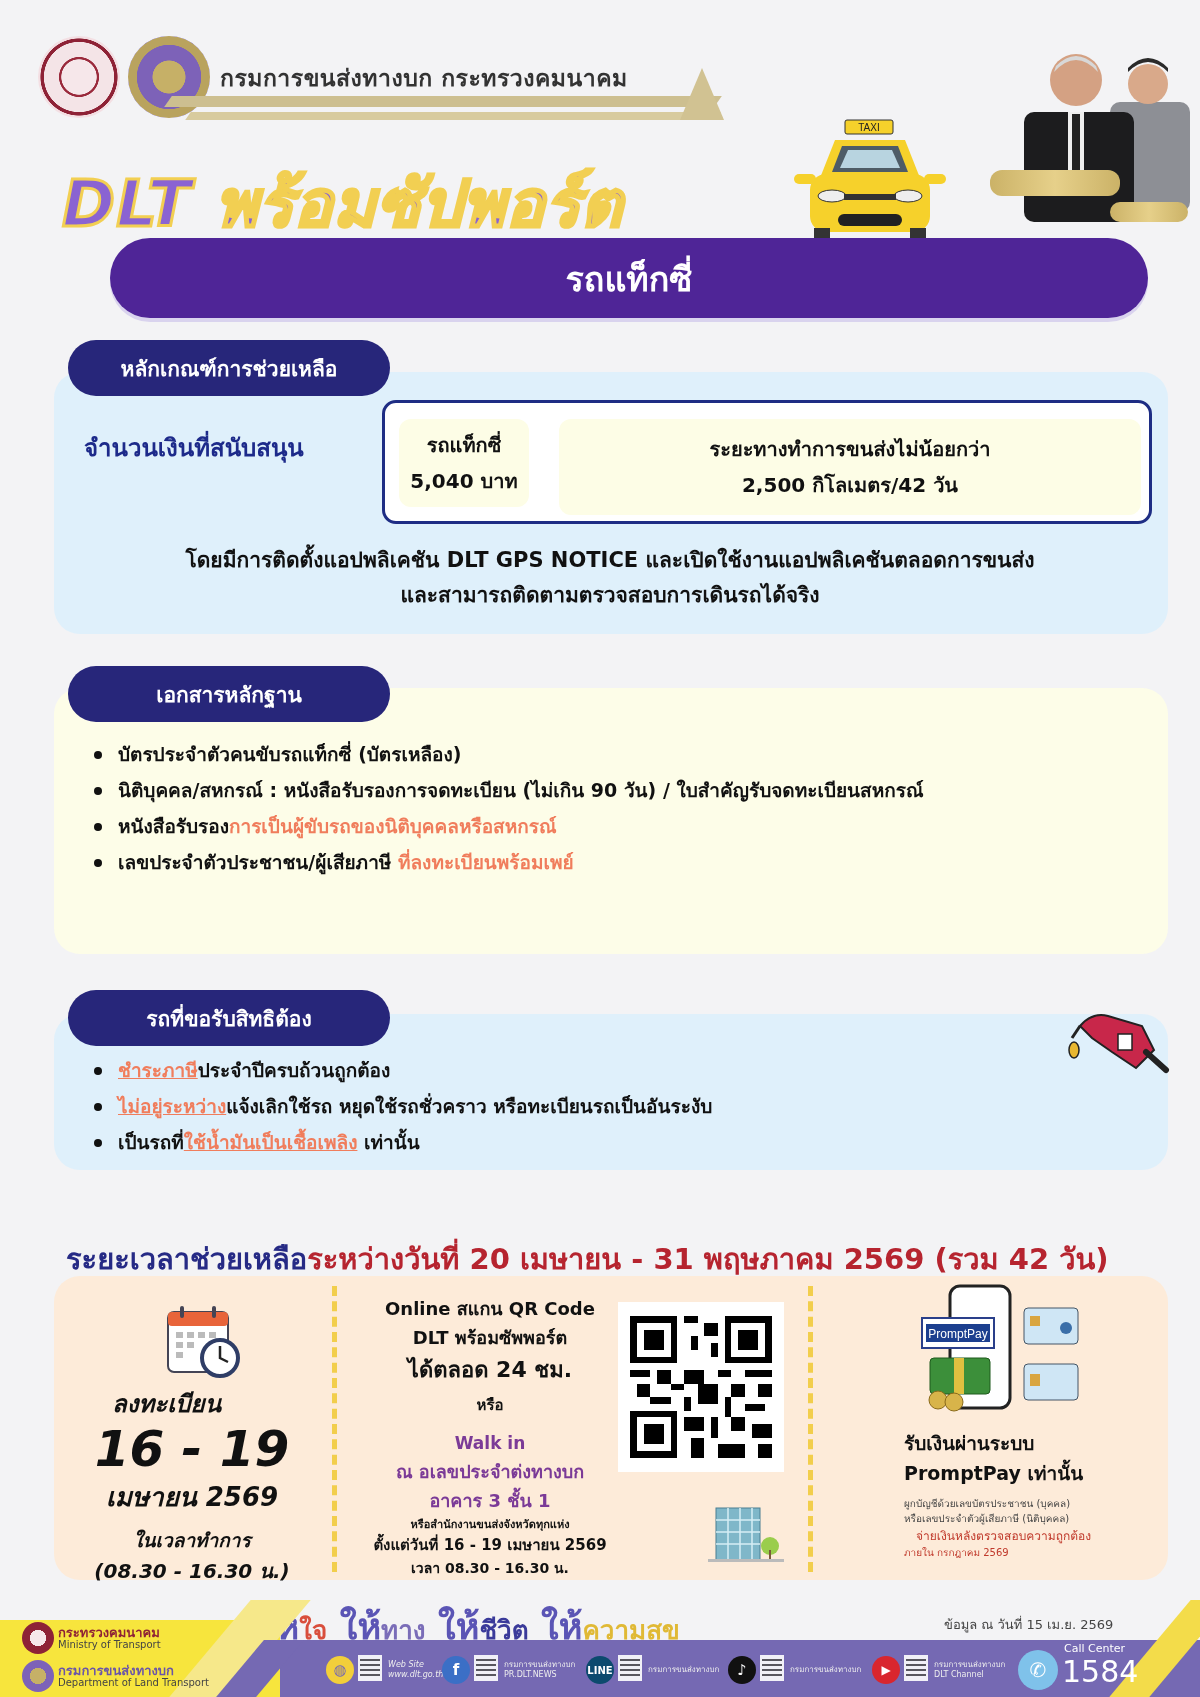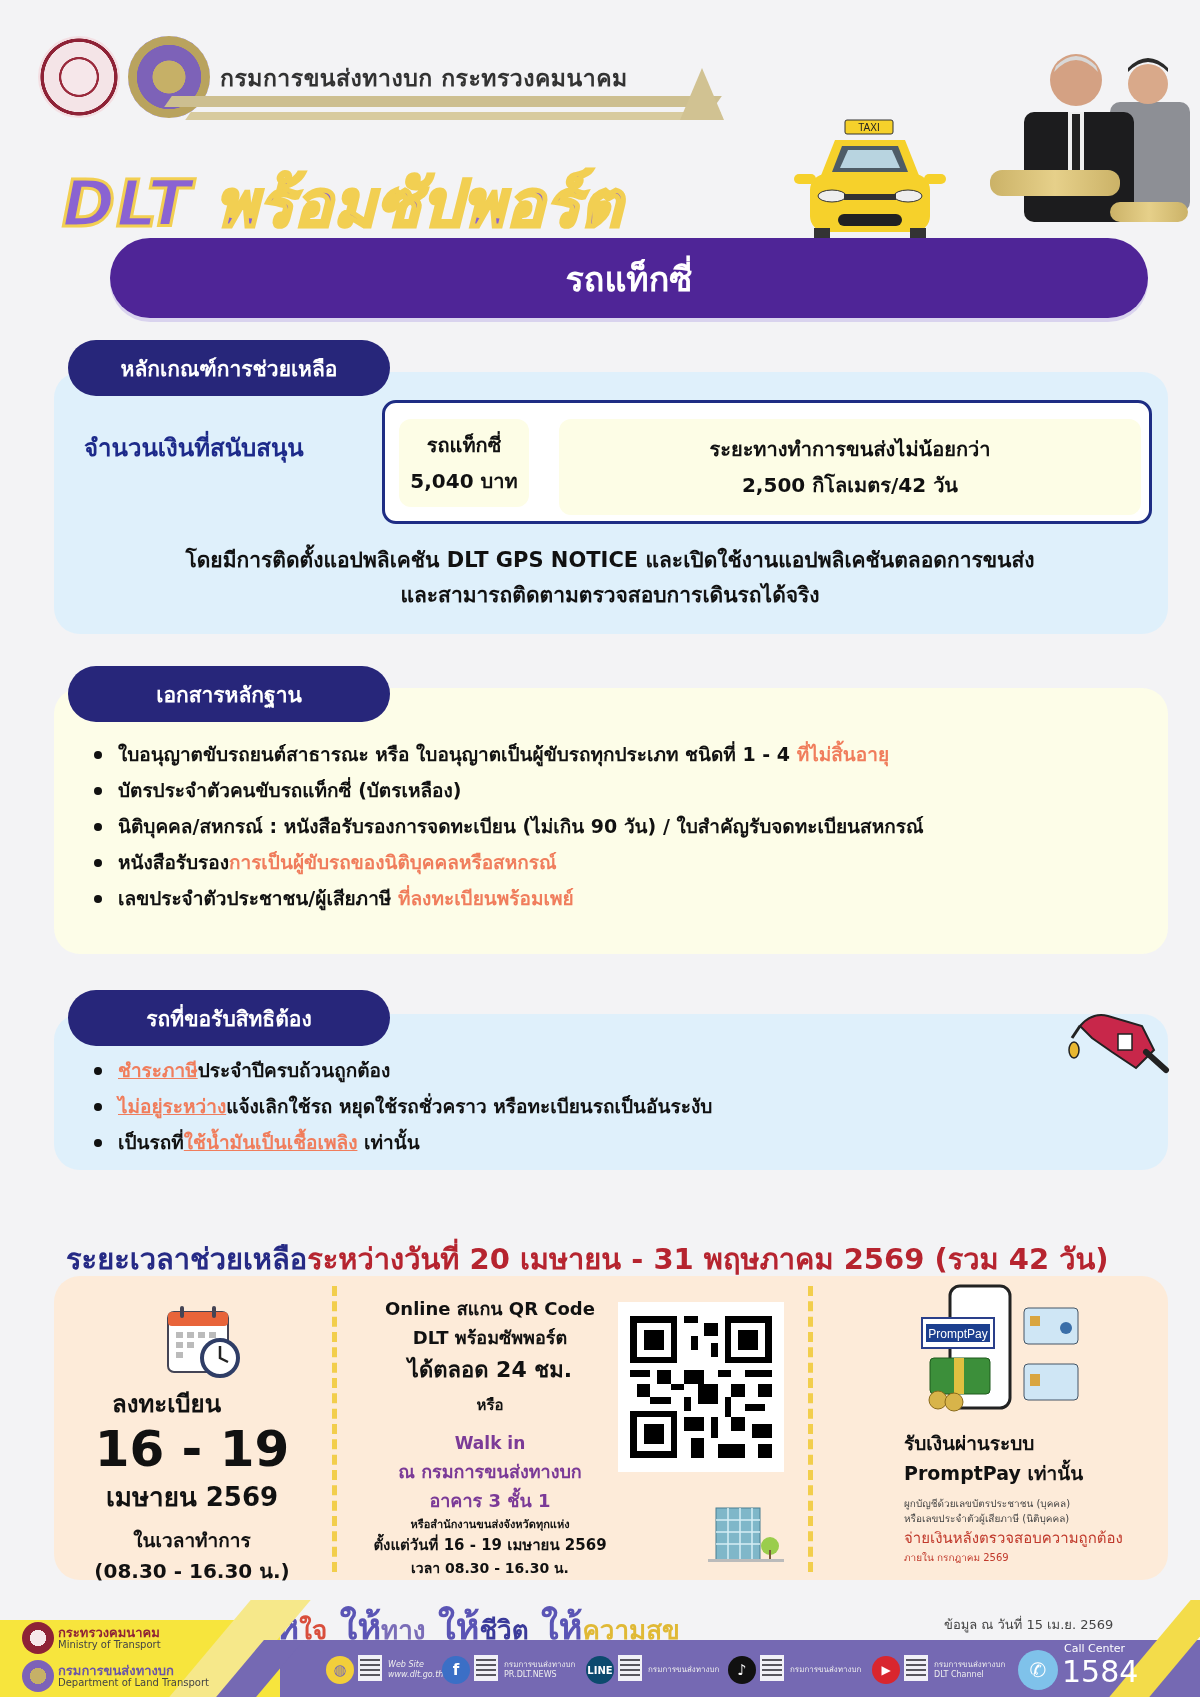--- a/index.html
+++ b/index.html
@@ -155,21 +155,20 @@
   </div>
 </div>
 <div class="abs support-note">
   <div>โดยมีการติดตั้งแอปพลิเคชัน DLT GPS NOTICE และเปิดใช้งานแอปพลิเคชันตลอดการขนส่ง</div>
   <div>และสามารถติดตามตรวจสอบการเดินรถได้จริง</div>
 </div>
 
 <div class="panel panel-cream" style="left:54px; top:688px; width:1114px; height:266px;"></div>
 <div class="pill" style="left:68px; top:666px;">เอกสารหลักฐาน</div>
 <ul class="bullets" style="left:90px; top:736px;">
-  <li><span>ใบอนุญาตขับรถยนต์สาธารณะ หรือ ใบอนุญาตเป็นผู้ขับรถทุกประเภท ชนิดที่ 1 - 4 </span><span class="hl">ที่ไม่สิ้นอายุ</span></li>
   <li><span>บัตรประจำตัวคนขับรถแท็กซี่ (บัตรเหลือง)</span></li>
   <li><span>นิติบุคคล/สหกรณ์ : หนังสือรับรองการจดทะเบียน (ไม่เกิน 90 วัน) / ใบสำคัญรับจดทะเบียนสหกรณ์</span></li>
   <li><span>หนังสือรับรอง</span><span class="hl">การเป็นผู้ขับรถของนิติบุคคลหรือสหกรณ์</span></li>
   <li><span>เลขประจำตัวประชาชน/ผู้เสียภาษี </span><span class="hl">ที่ลงทะเบียนพร้อมเพย์</span></li>
 </ul>
 
 <div class="panel panel-blue" style="left:54px; top:1014px; width:1114px; height:156px;"></div>
 <div class="pill" style="left:68px; top:990px;">รถที่ขอรับสิทธิต้อง</div>
 <div class="abs fuel-icon">
   <svg width="110" height="70" viewBox="0 0 110 70">
@@ -206,35 +205,35 @@
         <rect x="32" y="28" width="7" height="6"></rect>
         <rect x="43" y="28" width="7" height="6"></rect>
         <rect x="10" y="38" width="7" height="6"></rect>
         <rect x="21" y="38" width="7" height="6"></rect>
         <rect x="10" y="48" width="7" height="6"></rect>
       </g>
     <circle cx="54" cy="54" r="18" fill="#fff" stroke="#2f3d66" stroke-width="4"></circle>
     <path d="M54 42 L54 54 L62 58" stroke="#222" stroke-width="2.5" fill="none"></path>
   </svg>
 </div>
-<div class="center-col" style="left:92px; top:1384px; width:200px;">
+<div class="center-col" style="left:92px; top:1384px; width:200px;font-style:italic;">
   <div style="font-size:24px; text-align:left; padding-left:20px;">ลงทะเบียน</div>
   <div style="font-size:50px; line-height:1.05;">16 - 19</div>
   <div style="font-size:26px;">เมษายน 2569</div>
   <div style="font-size:19px; margin-top:8px;">ในเวลาทำการ</div>
   <div style="font-size:20px;">(08.30 - 16.30 น.)</div>
 </div>
 
 <div class="center-col" style="left:360px; top:1294px; width:260px;">
   <div style="font-size:18px;">Online สแกน QR Code</div>
   <div style="font-size:18px;">DLT พร้อมซัพพอร์ต</div>
   <div style="font-size:22px;">ได้ตลอด 24 ชม.</div>
   <div style="font-size:15px; margin-top:6px;">หรือ</div>
   <div class="purple-txt" style="font-size:17px; margin-top:16px;">Walk in</div>
-  <div class="purple-txt" style="font-size:18px; margin-top:4px;">ณ กรมการขนส่งทางบก</div>
+  <div class="purple-txt" style="font-size:18px; margin-top:4px;">ณ อเลขประจำต่งทางบก</div>
   <div class="purple-txt" style="font-size:18px;">อาคาร 3 ชั้น 1</div>
   <div style="font-size:11px;">หรือสำนักงานขนส่งจังหวัดทุกแห่ง</div>
   <div style="font-size:15px;">ตั้งแต่วันที่ 16 - 19 เมษายน 2569</div>
   <div style="font-size:14px;">เวลา 08.30 - 16.30 น.</div>
 </div>
 
 <div class="abs qr">
   <svg width="142" height="146" viewBox="0 0 21 21" shape-rendering="crispEdges">
     <rect width="21" height="21" fill="#fff"></rect>
     <g fill="#000">
@@ -308,21 +307,21 @@
     <circle cx="146" cy="44" r="6" fill="#3a6ea8"></circle>
     <rect x="104" y="80" width="54" height="36" rx="4" fill="#cfe6f5" stroke="#456"></rect>
     <rect x="110" y="90" width="10" height="12" fill="#d9a540"></rect>
   </svg>
 </div>
 <div class="abs" style="left:904px; top:1428px; width:230px;">
   <div style="font-size:19px; font-weight:bold;">รับเงินผ่านระบบ</div>
   <div style="font-size:19px; font-weight:bold; margin-bottom:8px;">PromptPay เท่านั้น</div>
   <div style="font-size:10px; color:#444;">ผูกบัญชีด้วยเลขบัตรประชาชน (บุคคล)</div>
   <div style="font-size:10px; color:#444;">หรือเลขประจำตัวผู้เสียภาษี (นิติบุคคล)</div>
-  <div style="font-size:15px; color:#c0392b;">จ่ายเงินหลังตรวจสอบความถูกต้อง</div>
+  <div style="font-size:12px; color:#c0392b;margin-left:12px;">จ่ายเงินหลังตรวจสอบความถูกต้อง</div>
   <div style="font-size:10px; color:#c0392b;">ภายใน กรกฎาคม 2569</div>
 </div>
 
 <div class="abs slogan">
   <span>ให้</span><span class="s c1">ใจ</span>
   <span>ให้</span><span class="s c2">ทาง</span>
   <span>ให้</span><span class="s c3">ชีวิต</span>
   <span>ให้</span><span class="s c4">ความสุข</span>
 </div>
 <div class="abs data-as-of">ข้อมูล ณ วันที่ 15 เม.ย. 2569</div>

